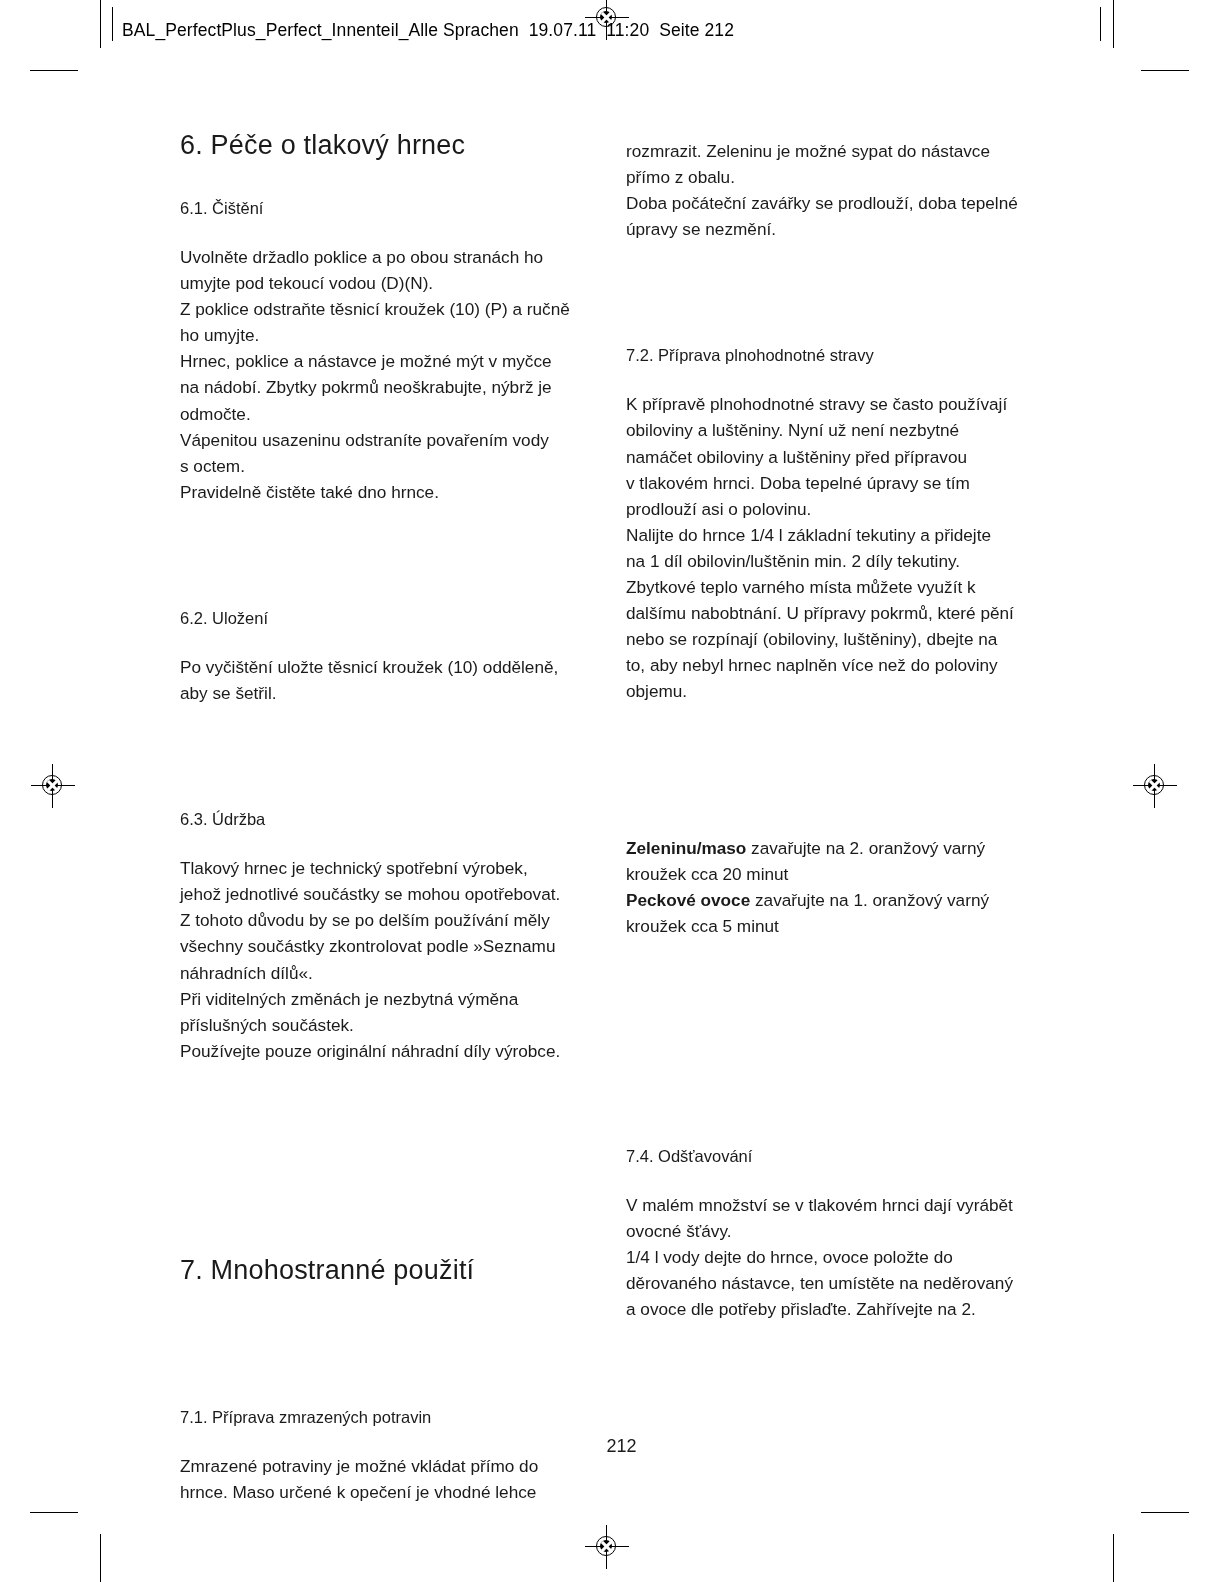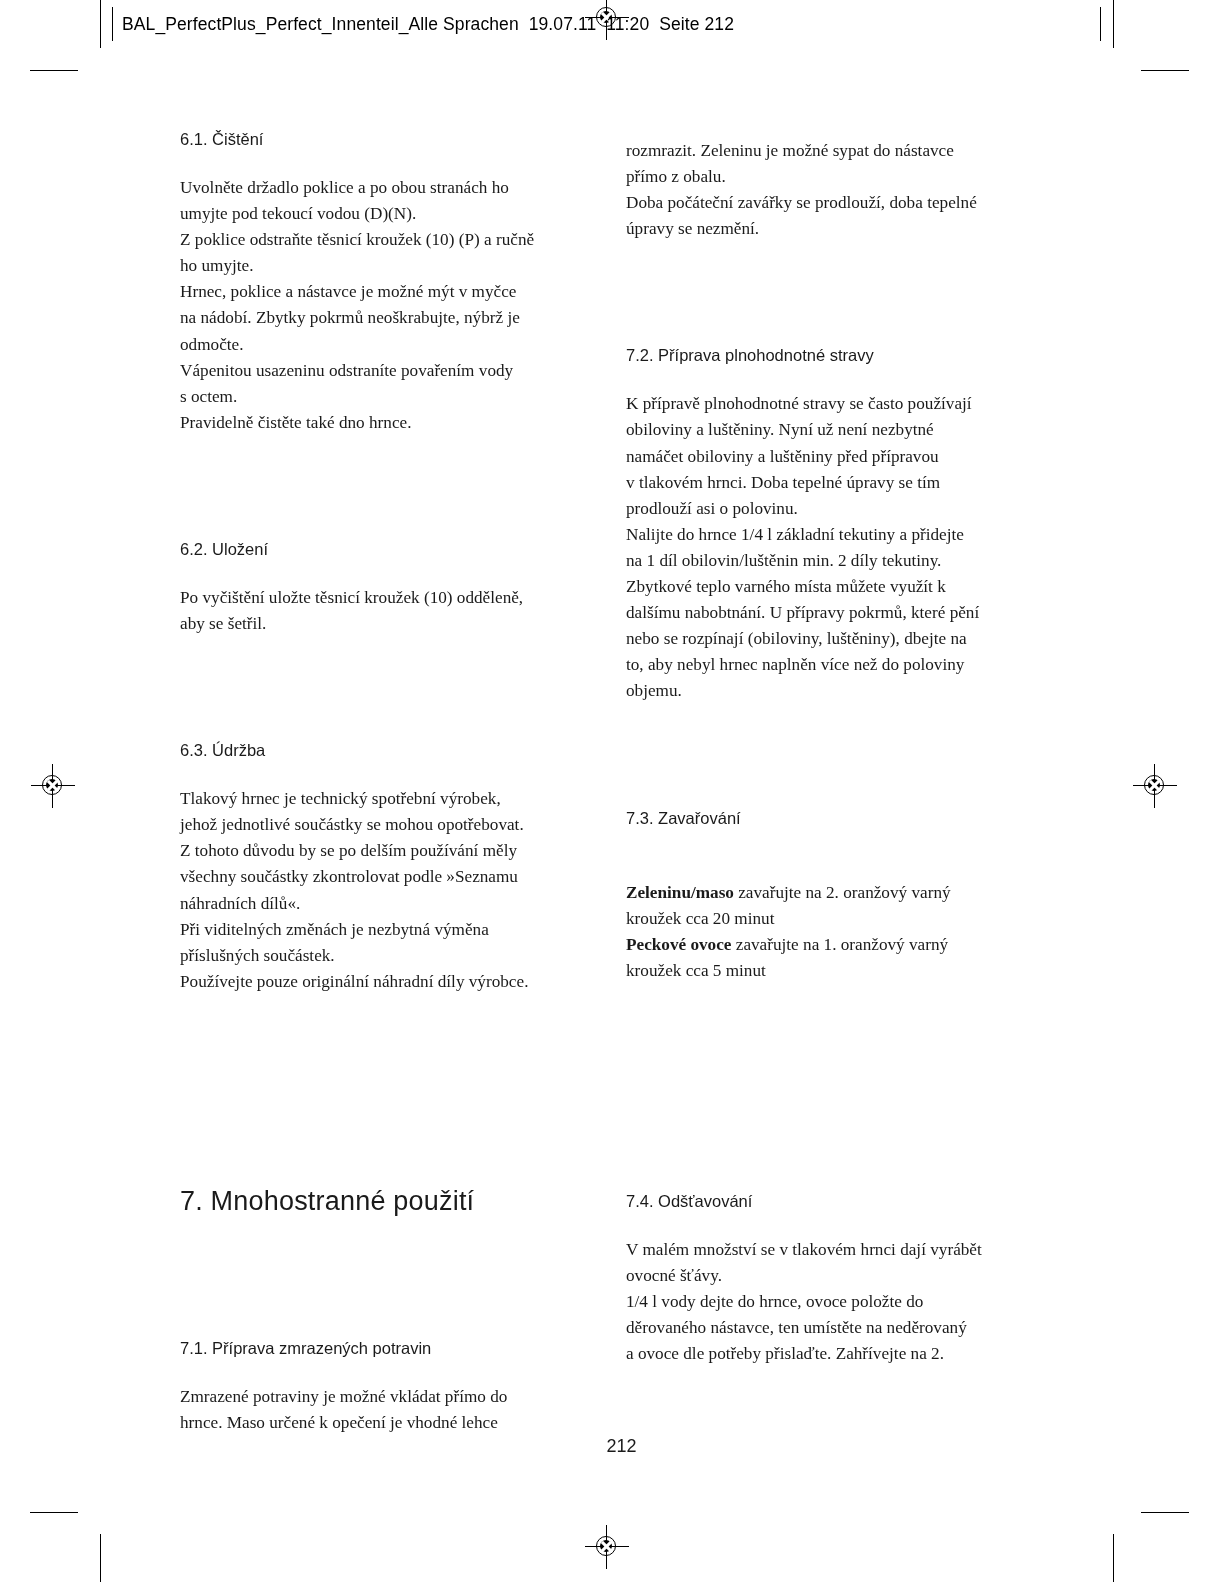--- a/index.html
+++ b/index.html
@@ -63,26 +63,25 @@
   .reg-mark .reg-h {
     position: absolute;
     top: 21px; left: 0;
     height: 1px; width: 44px;
     background: #000;
   }
 
   
   .page-header {
     position: absolute;
-    left: 100px;
+    left: 112px;
     top: 7px;
     height: 34px;
     display: flex;
-    align-items: center;
-    padding-left: 12px;
+    align-items: flex-end;
   }
   .header-rule {
     width: 1px;
     height: 34px;
     background: #000;
     margin-right: 9px;
   }
   .header-text {
     font-family: "Liberation Sans", sans-serif;
     font-size: 17.5px;
@@ -122,21 +121,21 @@
     color: #1a1a1a;
   }
   h2.sub-title {
     font-family: "Liberation Sans", sans-serif;
     font-size: 16.5px;
     font-weight: 400;
     margin: 0 0 26px 0;
     color: #1a1a1a;
   }
   p.para {
-    font-family: Liberation Serif, serif;
+    font-family: Liberation Sans, sans-serif;
     font-size: 17.2px;
     line-height: 26.1px;
     margin: 0;
     color: #1a1a1a;
     white-space: pre-line;
   }
   p.para b { font-weight: 700; }
   .gap-sm { height: 26px; }
   .gap-lg { height: 78px; }
   .gap-xl { height: 104px; }
@@ -203,20 +202,21 @@
 <div class="page-header">
   <div class="header-rule"></div>
   <div class="header-text">BAL_PerfectPlus_Perfect_Innenteil_Alle Sprachen  19.07.11  11:20  Seite 212</div>
 </div>
 <div class="header-rule-right"></div>
 
 <div class="content">
 
   <div class="column col-left">
 
+    <h1 class="section-title">6. Péče o tlakový hrnec</h1>
 
     <h2 class="sub-title">6.1.  Čištění</h2>
     <p class="para">Uvolněte držadlo poklice a po obou stranách ho
 umyjte pod tekoucí vodou (D)(N).
 Z poklice odstraňte těsnicí kroužek (10) (P) a ručně
 ho umyjte.
 Hrnec, poklice a nástavce je možné mýt v myčce
 na nádobí. Zbytky pokrmů neoškrabujte, nýbrž je
 odmočte.
 Vápenitou usazeninu odstraníte povařením vody
@@ -273,21 +273,20 @@
 Nalijte do hrnce 1/4 l základní tekutiny a přidejte
 na 1 díl obilovin/luštěnin min. 2 díly tekutiny.
 Zbytkové teplo varného místa můžete využít k
 dalšímu nabobtnání. U přípravy pokrmů, které pění
 nebo se rozpínají (obiloviny, luštěniny), dbejte na
 to, aby nebyl hrnec naplněn více než do poloviny
 objemu.</p>
 
     <div class="gap-xl"></div>
 
-    <h2 class="sub-title">7.3.  Zavařování</h2>
 
     <div class="gap-sm"></div>
 
     <p class="para"><b>Zeleninu/maso</b><span> zavařujte na 2. oranžový varný
 kroužek cca 20 minut</span></p>
     <p class="para"><b>Peckové ovoce</b><span> zavařujte na 1. oranžový varný
 kroužek cca 5 minut</span></p>
 
     <div class="gap-xl"></div>
 

